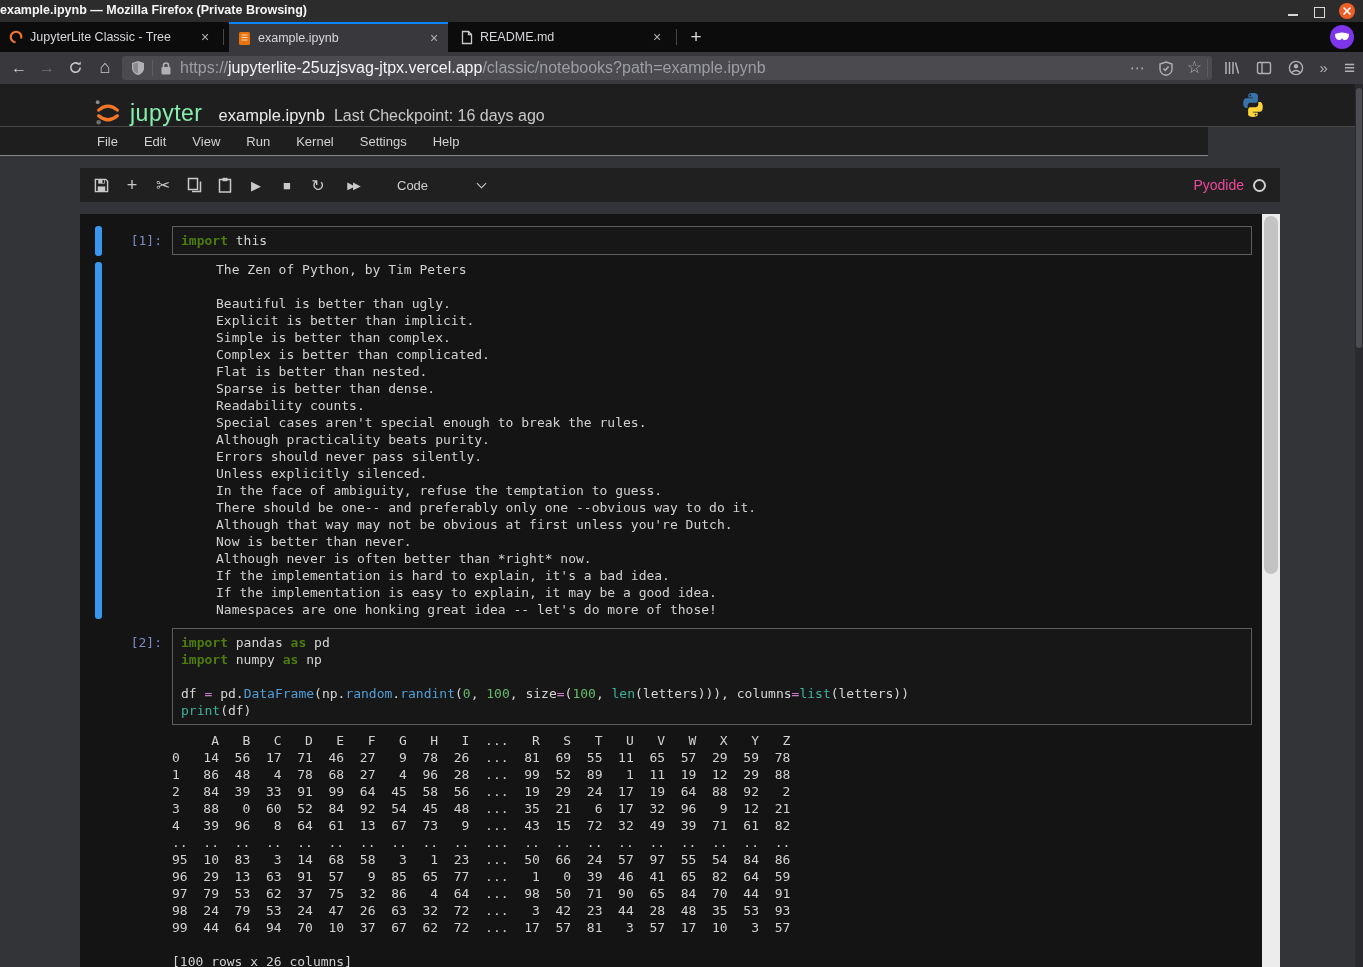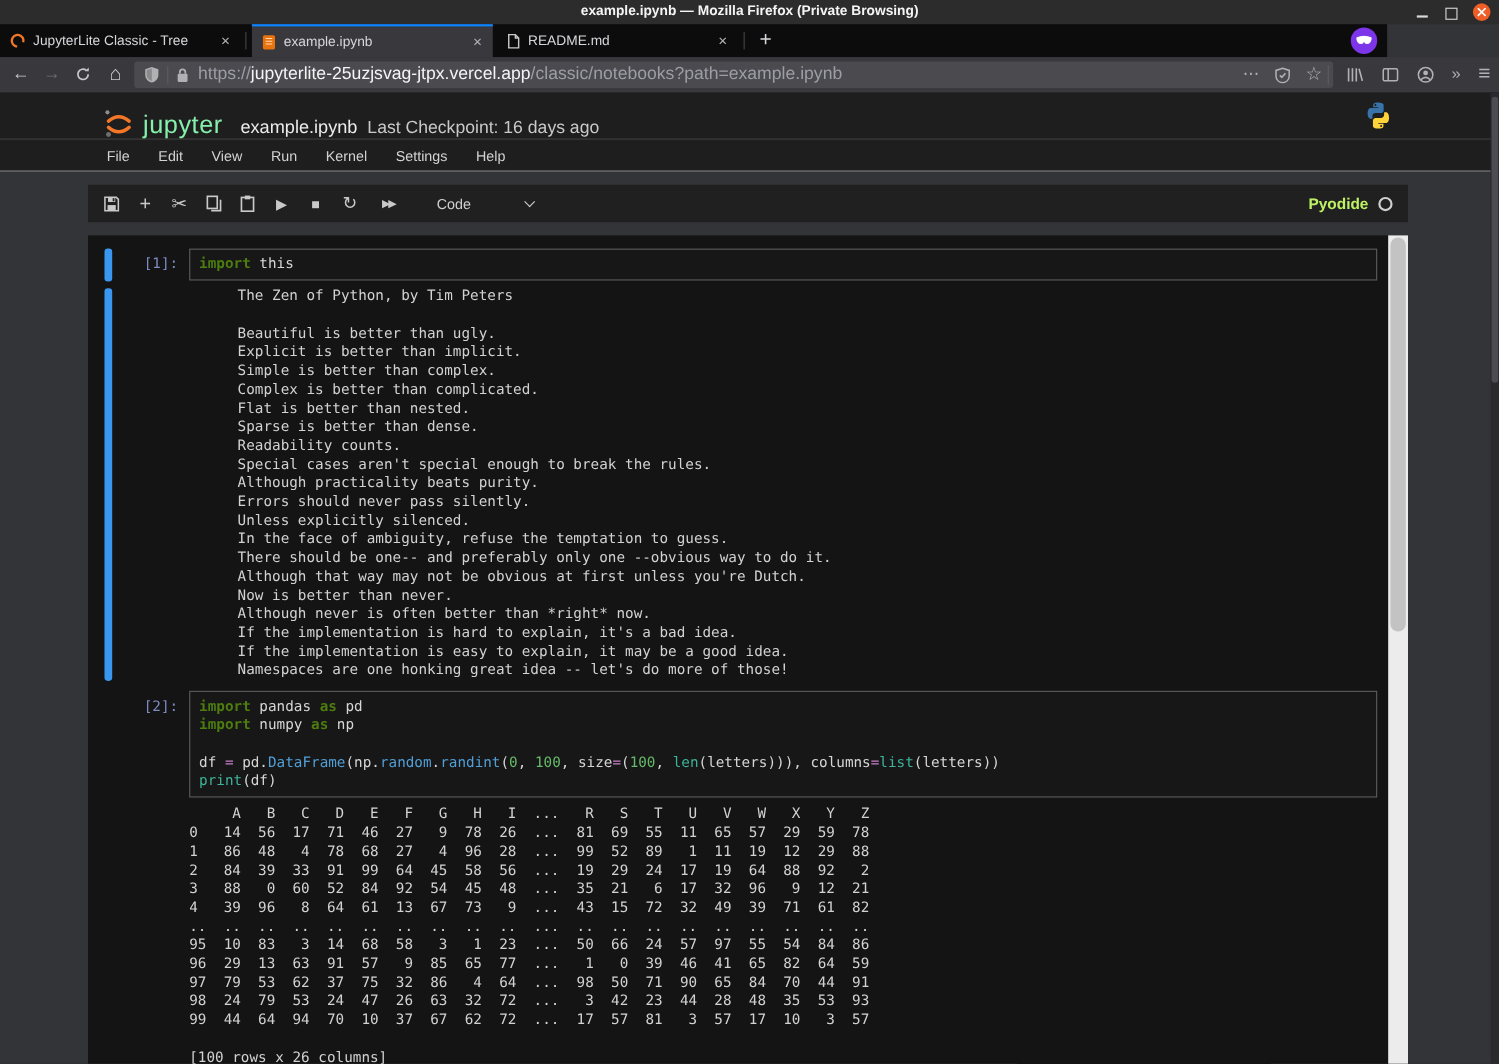--- a/index.html
+++ b/index.html
@@ -2,31 +2,31 @@
 <html><head>
 <meta charset="utf-8">
 <style>
   * { margin:0; padding:0; box-sizing:border-box; }
   html,body { width:1363px; height:967px; overflow:hidden; background:#333437;
               font-family:"Liberation Sans", sans-serif; }
 
   
   #titlebar { position:absolute; left:0; top:0; width:1363px; height:22px;
               background:#2c2c2c; color:#f5f5f5; }
-  #titlebar .title { position:absolute; left:0; right:0; top:3px; text-align:center;
+  #titlebar .title { position:absolute; left:0; right:0; top:3px; text-align:left;
                      font-size:12.5px; font-weight:bold; }
   .winbtn { position:absolute; top:3px; width:16px; height:16px; }
   #btn-min { right:62px; } #btn-max { right:36px; } #btn-close { right:8px; }
   #btn-min::after { content:""; position:absolute; left:3px; top:11px; width:10px; height:2px; background:#d9d9d9; }
   #btn-max::after { content:""; position:absolute; left:3px; top:4px; width:9px; height:9px; border:1.5px solid #d9d9d9; }
   #btn-close { border-radius:50%; background:#ef5e27; }
   #btn-close svg { position:absolute; left:3px; top:3px; }
 
   
-  #tabbar { position:absolute; left:0; top:22px; width:1261px; height:30px; background:#0c0c0d; }
+  #tabbar { position:absolute; left:0; top:22px; width:1363px; height:30px; background:#0c0c0d; }
   .tab { position:absolute; top:0; height:30px; width:219px; display:flex; align-items:center;
          padding:0 6px 0 9px; color:#d7d7db; font-size:12.5px; }
   .tab .t-title { flex:1; overflow:hidden; white-space:nowrap; margin-left:7px; }
   .tab .t-close { color:#b1b1b3; font-size:14px; width:16px; text-align:center; cursor:default; }
   .tab.active { background:#38383d; border-top:2px solid #0a84ff; padding-top:0; }
   .tabsep { position:absolute; top:7px; width:1px; height:16px; background:#44444a; }
   #newtab { position:absolute; left:683px; top:2px; width:26px; height:26px; color:#d7d7db;
             font-size:19px; text-align:center; line-height:25px; }
   #private-badge { position:absolute; right:9px; top:3px; width:24px; height:24px; border-radius:50%;
                    background:#7c35e8; display:flex; align-items:center; justify-content:center; }
@@ -50,38 +50,38 @@
   #jp-header { position:absolute; left:0; top:84px; width:1363px; height:43px; background:#1e1e1e;
                border-bottom:1px solid #474747; }
   #jp-brandrow { position:absolute; left:92px; top:7px; display:flex; align-items:baseline; }
   #jp-logo { position:relative; top:6px; }
   #brand { font-size:23px; color:#86efac; margin-left:6px; letter-spacing:0.5px;text-align:center; }
   #nb-filename { font-size:16.5px; color:#ebebeb; margin-left:16px; }
   #nb-checkpoint { font-size:16px; color:#c9c9c9; margin-left:9px; }
   #kernel-logo { position:absolute; right:97px; top:8px; }
 
   
-  #jp-menubar { position:absolute; left:0; top:127px; width:1363px; height:29px; background:#1e1e1e;
+  #jp-menubar { position:absolute; left:0; top:127px; width:1208px; height:29px; background:#1e1e1e;
                 border-bottom:1px solid #85858a; display:flex; align-items:center; padding-left:84px; }
   .menu-item { color:#d2d2d2; font-size:13px; padding:0 13px; }
 
   
   #jp-body { position:absolute; left:0; top:157px; width:1363px; height:810px; background:#333437; }
   #nb-container { position:absolute; left:80px; top:11px; width:1200px; bottom:0; }
   #nb-toolbar { position:absolute; left:0; top:0; width:1200px; height:34px; background:#202020;
                 display:flex; align-items:center; padding-left:10px; gap:9px; color:#c9c9c9; }
   .tbtn { width:22px; height:24px; display:flex; align-items:center; justify-content:center;
           font-size:13px; }
   .tbtn.wide { width:30px; letter-spacing:-2px; }
   #celltype-select { margin-left:12px; width:104px; height:24px; display:flex; align-items:center;
                      justify-content:space-between; padding:0 8px; font-size:13px; color:#cfcfcf; }
   .chev { width:7px; height:7px; border-right:1.6px solid #cfcfcf; border-bottom:1.6px solid #cfcfcf;
           transform:rotate(45deg); margin-top:-3px; }
   #kernel-indicator { margin-left:auto; display:flex; align-items:center; gap:9px; padding-right:14px; }
-  #kernel-name { font-size:14px; color:#bef264;font-weight:bold; }
+  #kernel-name { font-size:14px; color:#ec4899; }
   #kernel-status { width:13px; height:13px; border:2px solid #cfcfcf; border-radius:50%; }
 
   #notebook { position:absolute; left:0; top:46px; width:1182px; bottom:0; background:#141414;
               padding-top:12px; overflow:hidden; }
   #nb-scrollbar { position:absolute; right:0; top:46px; width:18px; bottom:0; background:#ececec; }
   #nb-scroll-thumb { position:absolute; left:2px; top:2px; width:14px; height:358px;
                      background:#c3c3c3; border-radius:7px; }
 
   .sel-bar { position:absolute; left:15px; width:7px; border-radius:3px; background:#3a97ef; }
   #sel-bar-input { top:12px; height:30px; }

